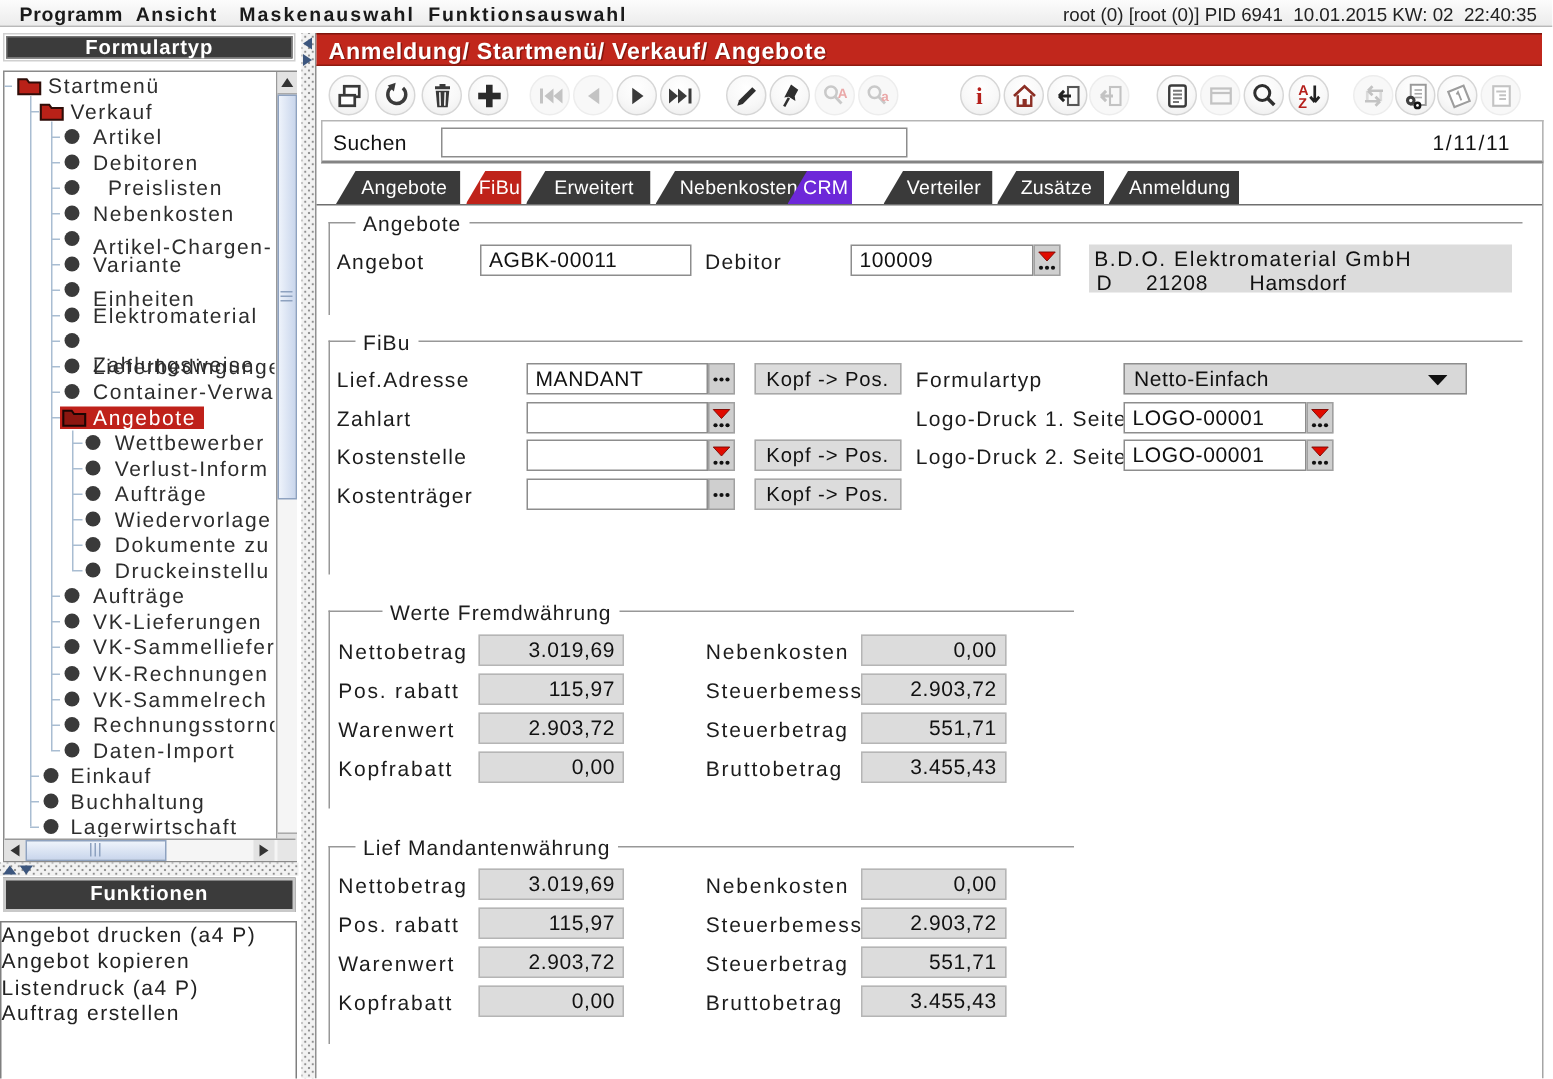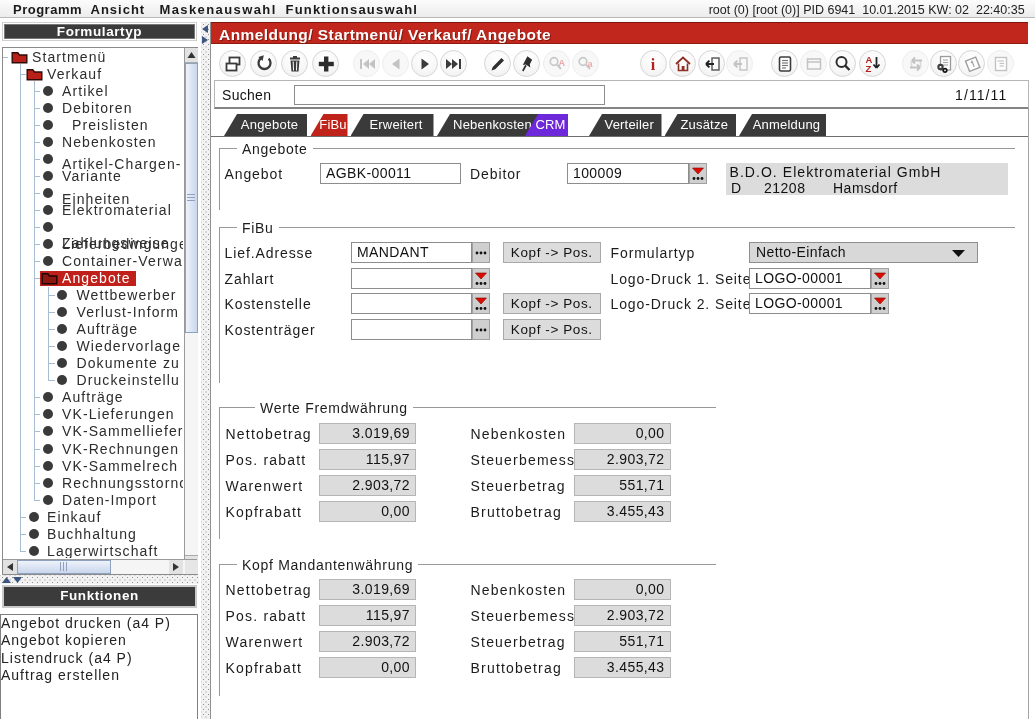--- a/index.html
+++ b/index.html
@@ -473,21 +473,21 @@
 <div class="lbl vlbl" style="left:225.5px;top:477.5px">Warenwert</div>
 <div class="vb" style="left:319px;top:474.5px">2.903,72</div>
 <div class="lbl vlbl" style="left:470.5px;top:477.5px">Steuerbetrag</div>
 <div class="vb" style="left:573.5px;top:474.5px">551,71</div>
 <div class="lbl vlbl" style="left:225.5px;top:503.5px">Kopfrabatt</div>
 <div class="vb" style="left:319px;top:500.5px">0,00</div>
 <div class="lbl vlbl" style="left:470.5px;top:503.5px">Bruttobetrag</div>
 <div class="vb" style="left:573.5px;top:500.5px">3.455,43</div>
 <div class="fstop" style="left:219px;top:563.5px;width:497px"></div>
 <div class="fsleft" style="left:219px;top:563.5px;height:132px"></div>
-<div class="leg" style="left:237px;top:556.5px">Kopf Mandantenwährung</div>
+<div class="leg" style="left:237px;top:556.5px">Lief Mandantenwährung</div>
 <div class="lbl vlbl" style="left:225.5px;top:582.0px">Nettobetrag</div>
 <div class="vb" style="left:319px;top:579.0px">3.019,69</div>
 <div class="lbl vlbl" style="left:470.5px;top:582.0px">Nebenkosten</div>
 <div class="vb" style="left:573.5px;top:579.0px">0,00</div>
 <div class="lbl vlbl" style="left:225.5px;top:608.0px">Pos. rabatt</div>
 <div class="vb" style="left:319px;top:605.0px">115,97</div>
 <div class="lbl vlbl" style="left:470.5px;top:608.0px">Steuerbemess</div>
 <div class="vb" style="left:573.5px;top:605.0px">2.903,72</div>
 <div class="lbl vlbl" style="left:225.5px;top:634.0px">Warenwert</div>
 <div class="vb" style="left:319px;top:631.0px">2.903,72</div>

